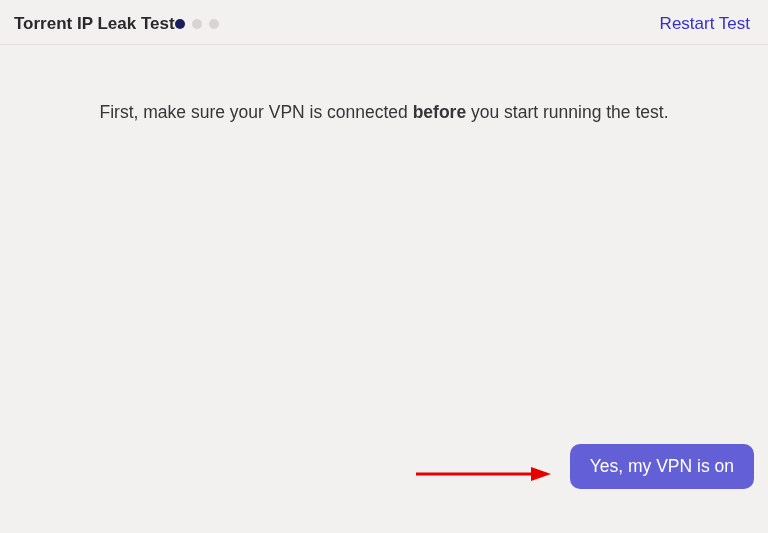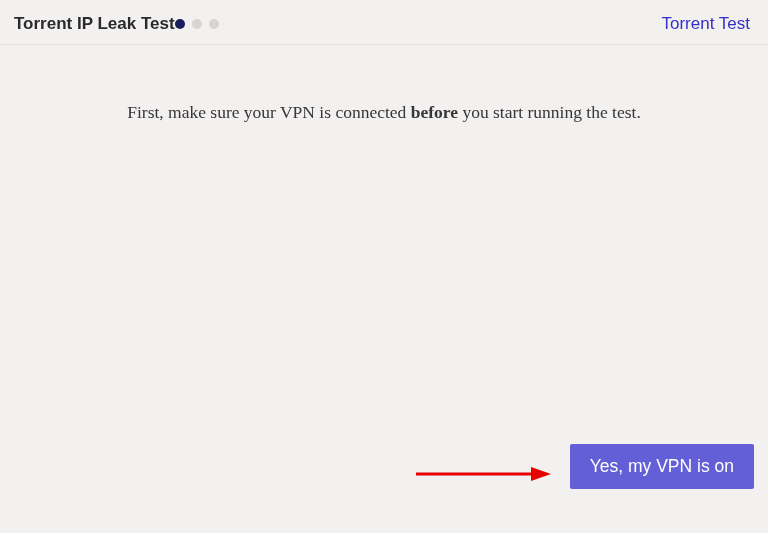--- a/index.html
+++ b/index.html
@@ -43,55 +43,54 @@
       font-size: 17px;
       cursor: pointer;
     }
     .instruction {
       text-align: center;
       margin-top: 55px;
       padding: 0 40px;
       font-size: 17.5px;
       color: #363636;
       line-height: 1.4;
-      font-family: Liberation Serif, serif;
     }
     .instruction .bold { font-weight: 700; }
     .arrow {
       position: absolute;
       left: 413px;
       top: 464px;
     }
     .confirm-btn {
       position: absolute;
       right: 14px;
       bottom: 44px;
       background: #635fd6;
       color: #ffffff;
       border: none;
       padding: 12px 20px;
-      border-radius: 2px;
+      border-radius: 10px;
       font-size: 17.5px;
       cursor: pointer;
       font-family: inherit;
     }
   </style>
 </head>
 <body>
 
 <div class="header">
   <div class="title-group">
     <span class="title">Torrent IP Leak Test</span>
     <div class="dots">
       <span class="dot active"></span>
       <span class="dot inactive"></span>
       <span class="dot inactive"></span>
     </div>
   </div>
-  <a class="restart">Torrent Test</a>
+  <a class="restart">Restart Test</a>
 </div>
 
 <div class="instruction">
   <span>First, make sure your VPN is connected </span><span class="bold">before</span><span> you start running the test.</span>
 </div>
 
 <svg class="arrow" width="140" height="20" viewBox="0 0 140 20">
   <line x1="3" y1="10" x2="120" y2="10" stroke="#e60000" stroke-width="3"></line>
   <polygon points="118,3 138,10 118,17" fill="#e60000"></polygon>
 </svg>

